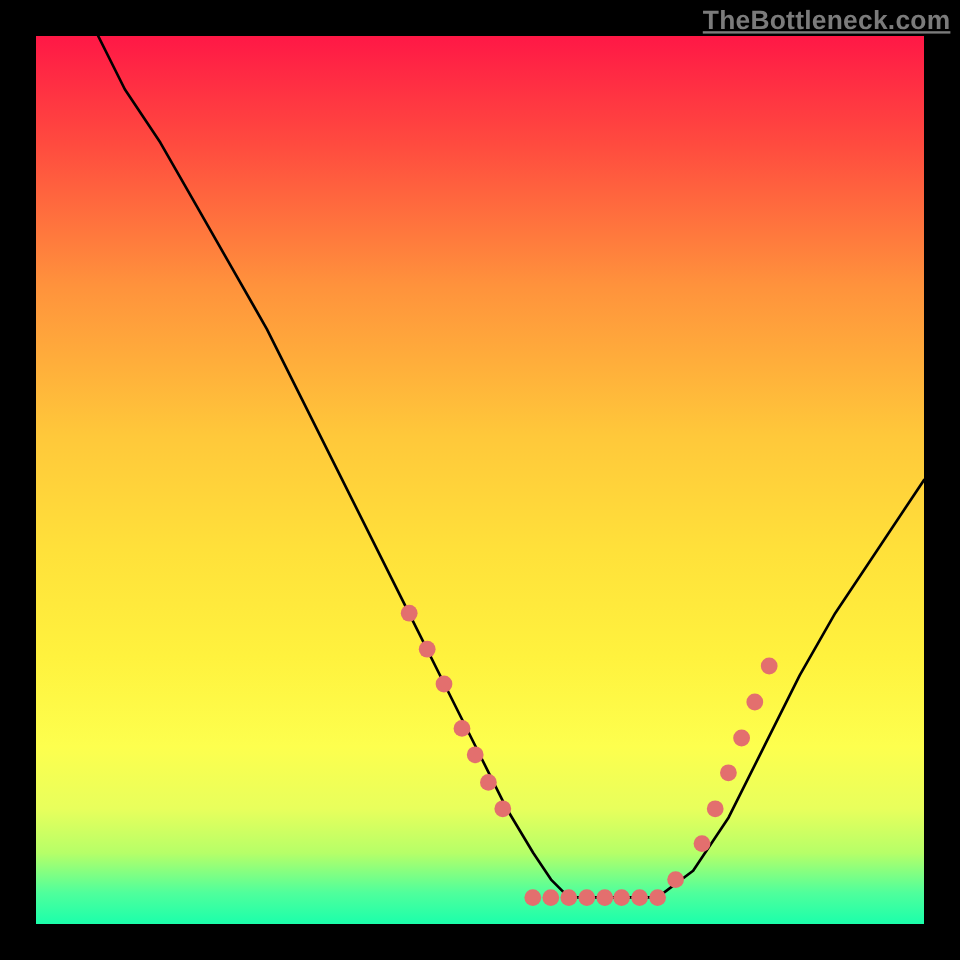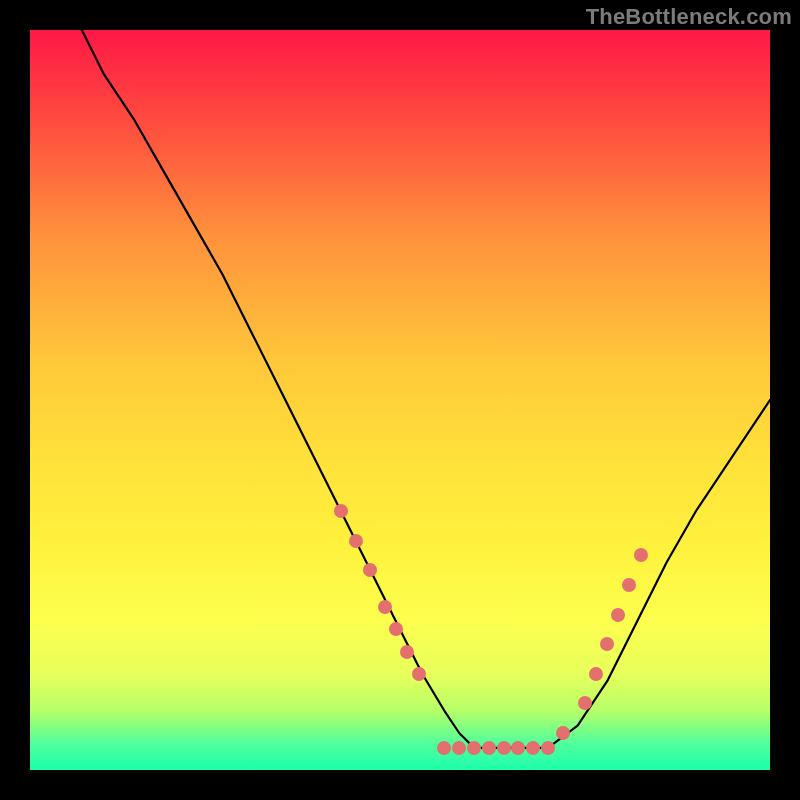--- a/index.html
+++ b/index.html
@@ -43,20 +43,21 @@
   .watermark {
     position: absolute;
     top: 4px;
     right: 8px;
     font-family: Arial, Helvetica, sans-serif;
     font-size: 22px;
     font-weight: 600;
     color: #7b7b7b;
     letter-spacing: 0.2px;
     user-select: none;
+    text-decoration: underline;
   }
 </style>
 </head>
 <body>
 
 <div class="stage">
   <div class="watermark">TheBottleneck.com</div>
   <div class="plot-inner">
     <svg class="gradient" viewBox="0 0 740 740" preserveAspectRatio="none">
       <defs>

